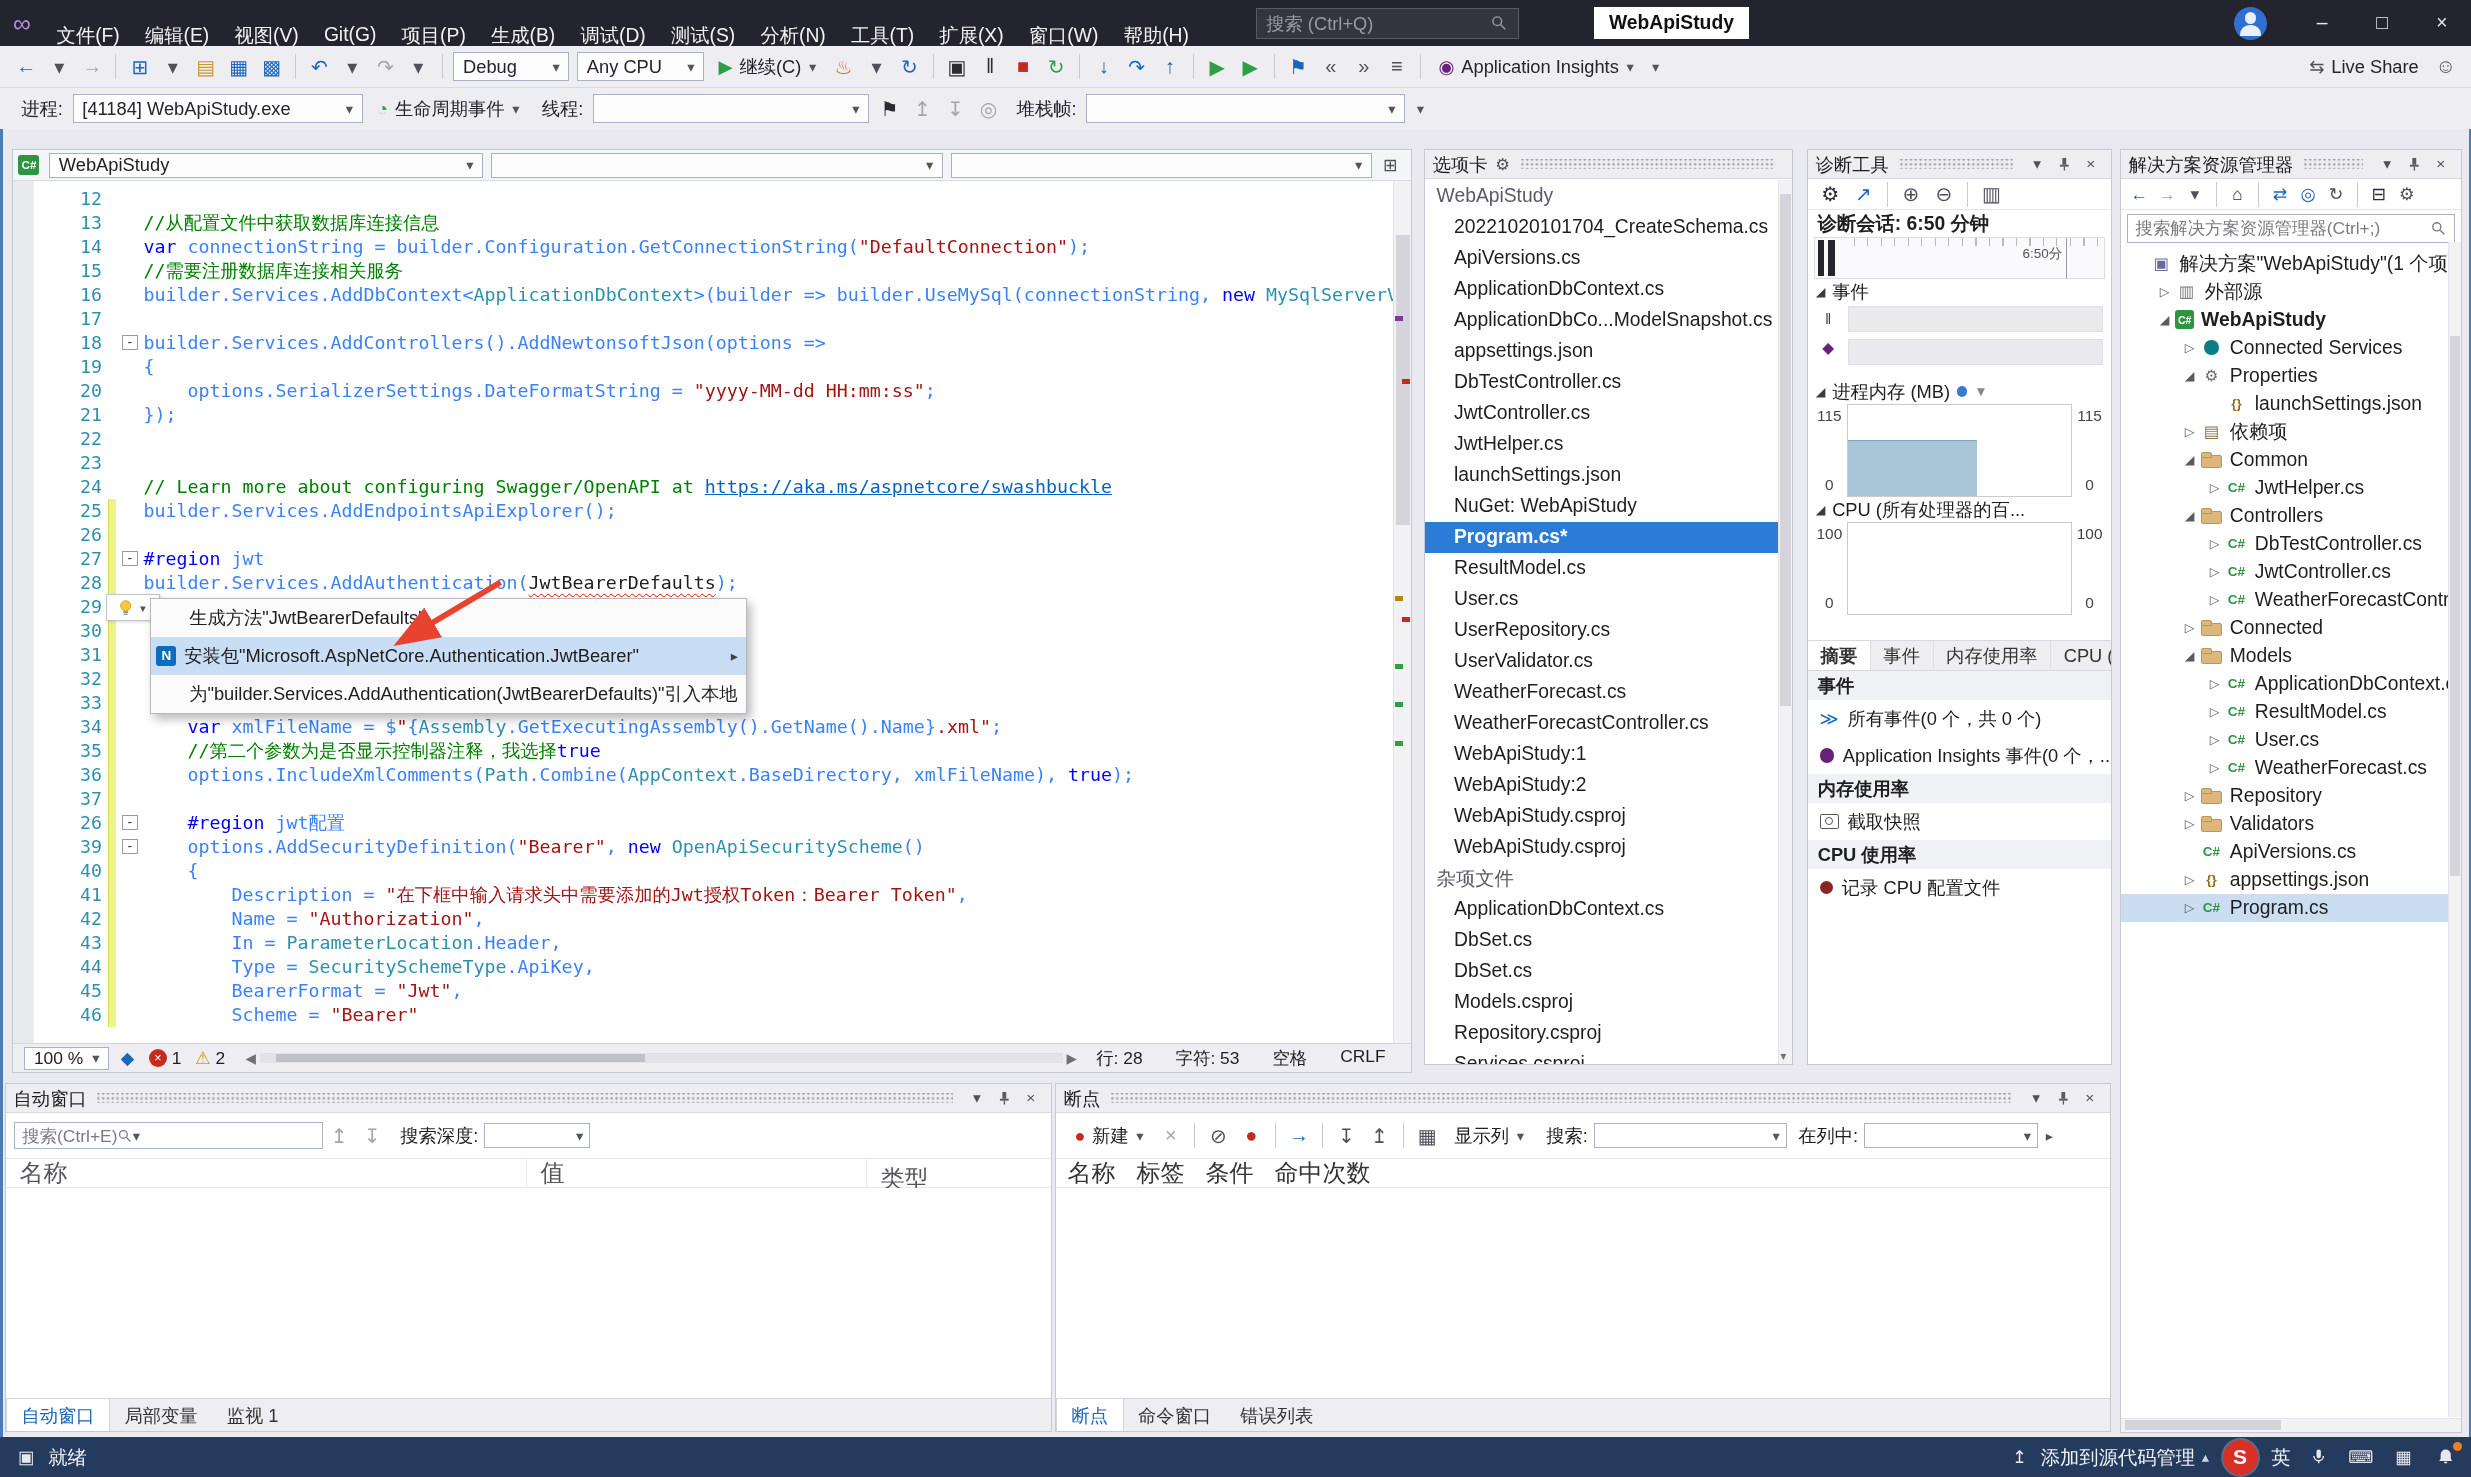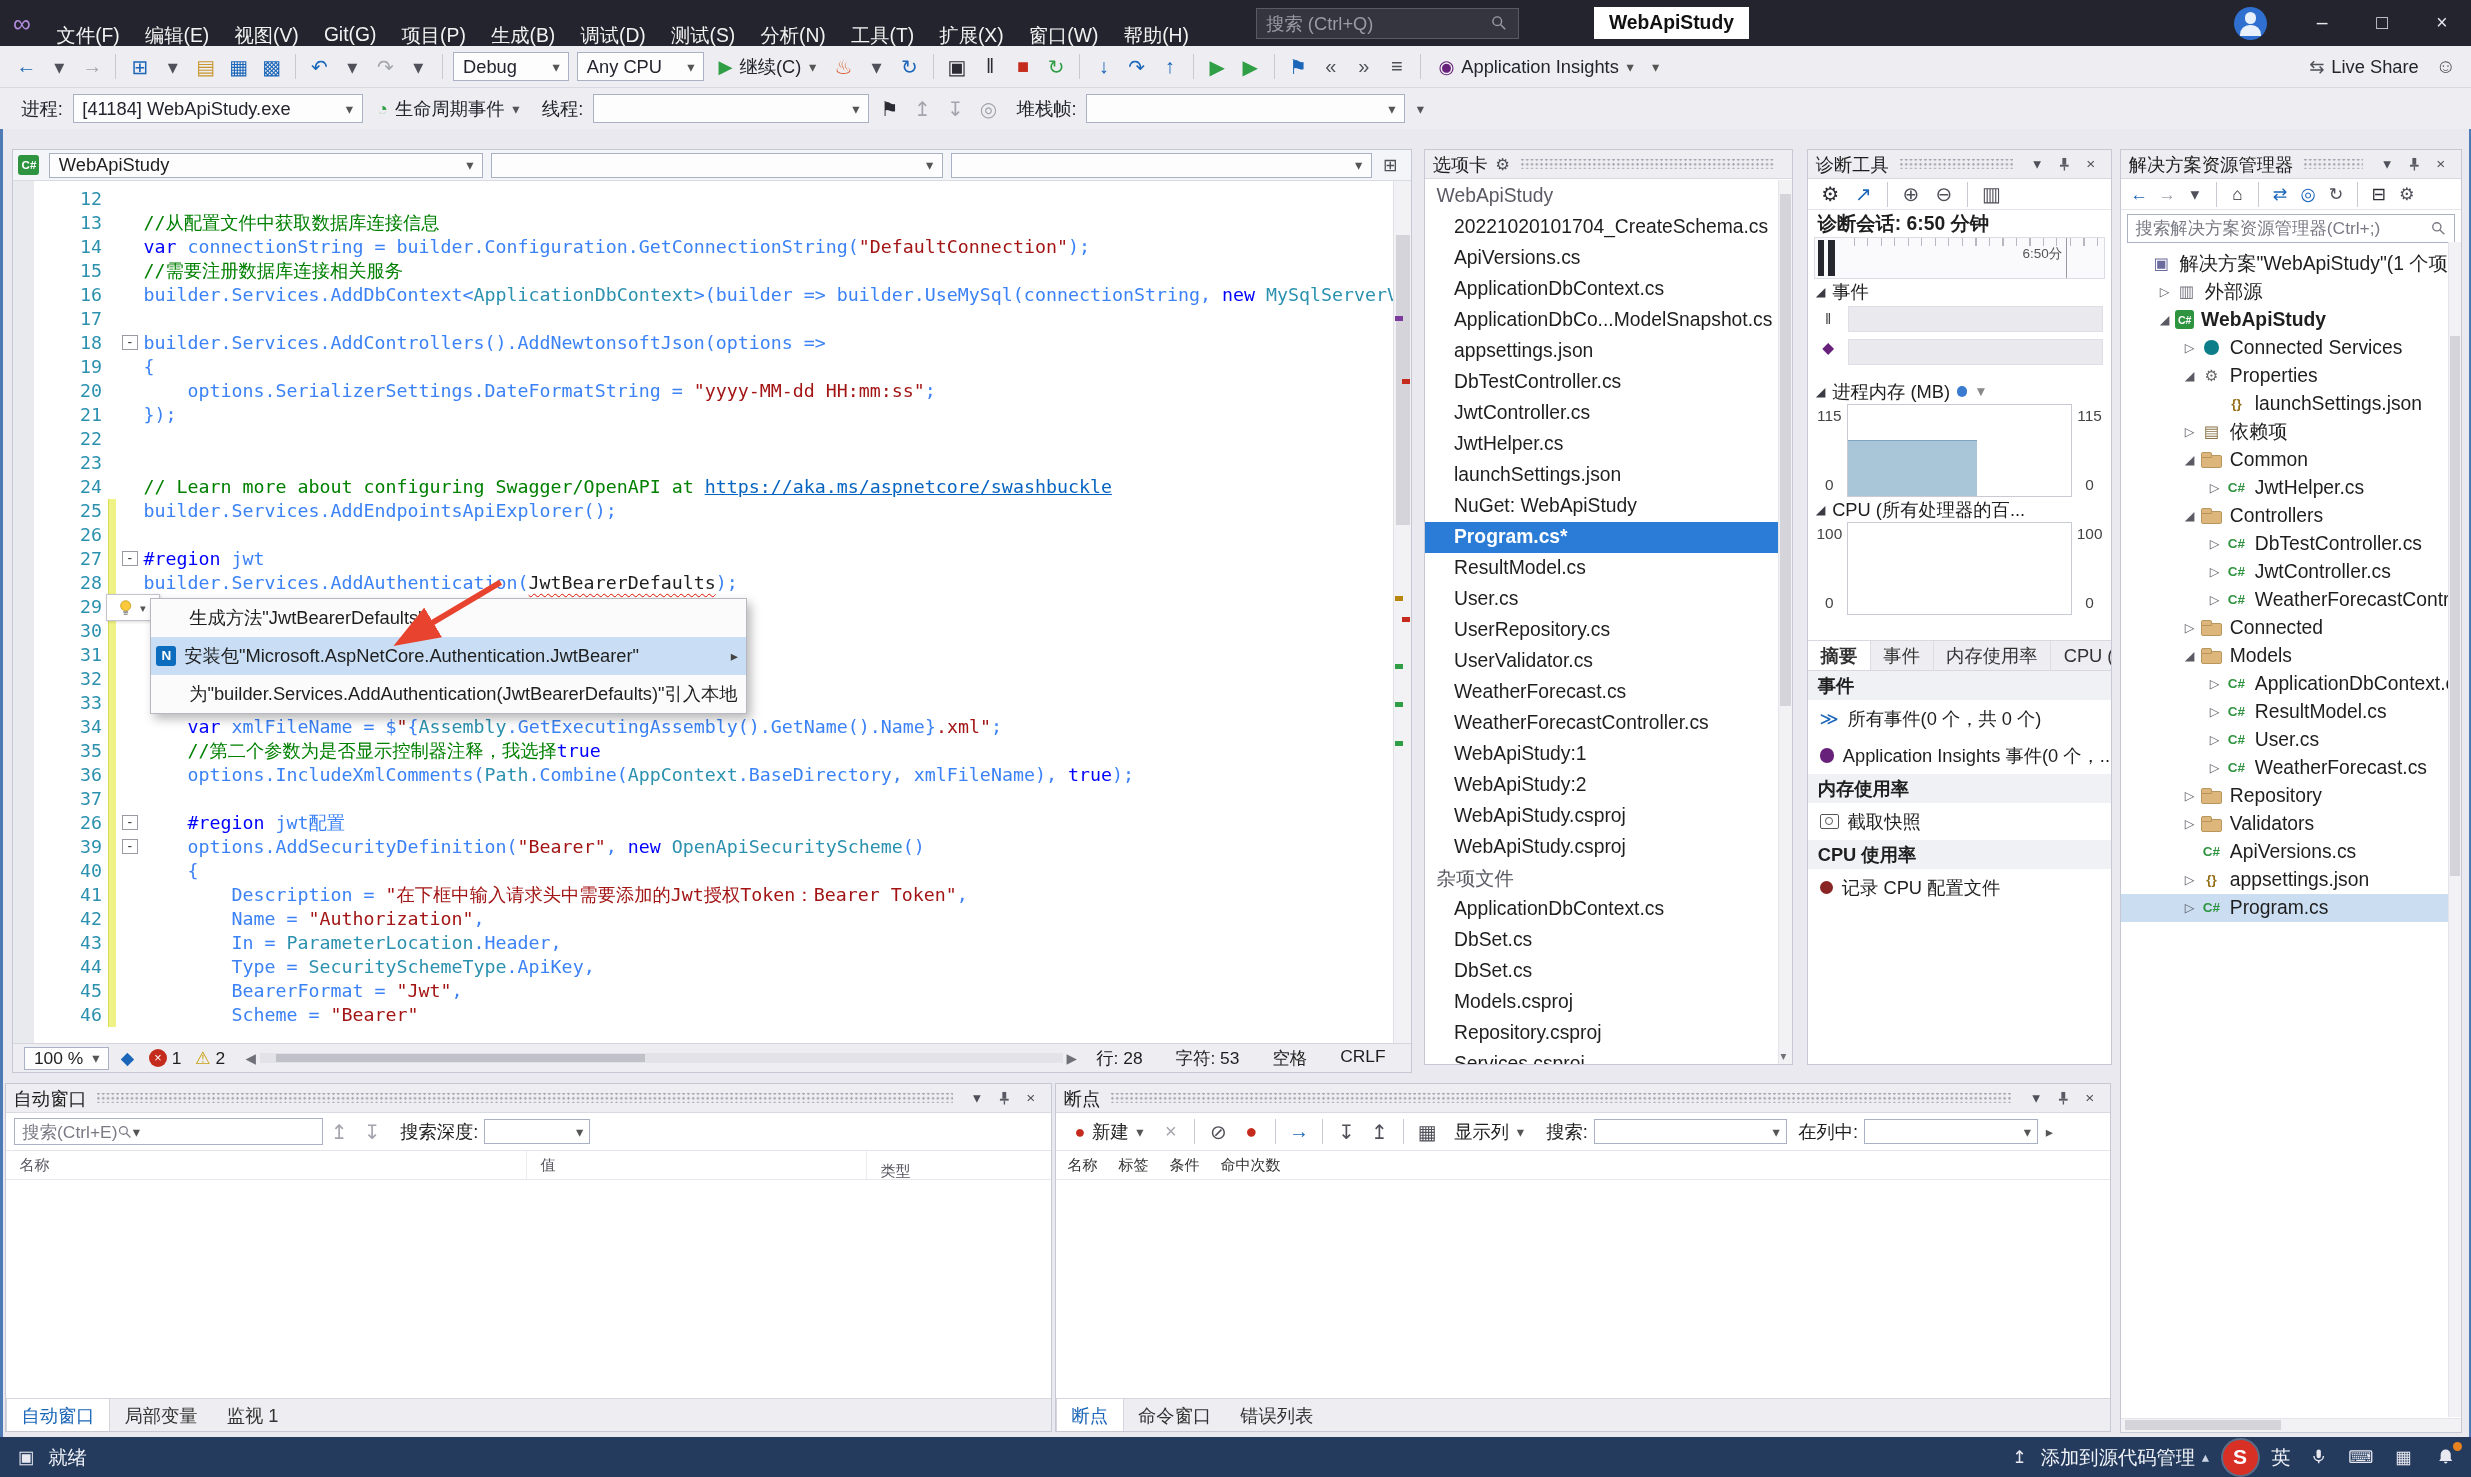--- a/index.html
+++ b/index.html
@@ -160,24 +160,24 @@
   .tlabel2{overflow:hidden;text-overflow:clip;}
   .tlabel2.b{font-weight:bold;}
   .se-vscroll{position:absolute;right:0;top:92px;bottom:15.4px;width:13.5px;background:#F2F2F4;border-left:1px solid #E4E4EA;}
   .se-vthumb{position:absolute;left:1.9px;width:9.7px;top:8%;height:46%;background:#D4D4DA;}
   .se-hscroll{height:14.5px;background:#F2F2F4;border-top:1px solid #E4E4EA;position:relative;flex:none;}
   .se-hthumb{position:absolute;left:3.9px;top:1.9px;height:9.7px;width:46%;background:#D4D4DA;}
 
   
   .autosp{left:1.9px;top:954px;width:1047px;height:349px;}
   .bpp{left:1052px;top:954px;width:1056px;height:349px;}
-  .bt-toolbar{height:38px;display:flex;align-items:center;padding:0 7.7px;border-bottom:1px solid #E4E4EA;flex:none;font-size:18.3px;}
+  .bt-toolbar{height:46px;display:flex;align-items:center;padding:0 7.7px;border-bottom:1px solid #E4E4EA;flex:none;font-size:18.3px;}
   .searchbox{height:27px;border:1px solid #A8B2C4;background:#fff;display:flex;align-items:center;padding:0 7.7px;color:#7A7A85;font-size:17.4px;}
   .as-search{width:309px;}
-  .grid-cols{height:29px;display:flex;align-items:center;border-bottom:1px solid #E6E6EC;color:#55555E;flex:none;font-size:15px;}
+  .grid-cols{height:29px;display:flex;align-items:center;border-bottom:1px solid #E6E6EC;color:#55555E;flex:none;font-size:24px;}
   .acol{padding-left:13.5px;border-right:1px solid #ECECF1;height:100%;display:flex;align-items:center;}
   .acol:nth-child(1){width:521px;}
   .acol:nth-child(2){width:340px;}
   .acol:nth-child(3){flex:1;border-right:none;margin-top:12px;}
   .bp-cols{gap:21px;padding-left:11.6px;color:#333;}
   .grid-body{flex:1;background:#fff;}
   .btabs{height:33px;background:#EEEEF2;border-top:1px solid #D5D5DD;display:flex;flex:none;}
   .btab{padding:0 14.5px;display:flex;align-items:center;font-size:18.3px;color:#333;}
   .btab.act{background:#fff;color:#1B66B8;border-right:1px solid #D5D5DD;border-left:1px solid #D5D5DD;}
   .mini-combo{width:106px;height:25px;border:1px solid #A8B2C4;background:#fff;display:flex;align-items:center;padding:0 5.8px;}

